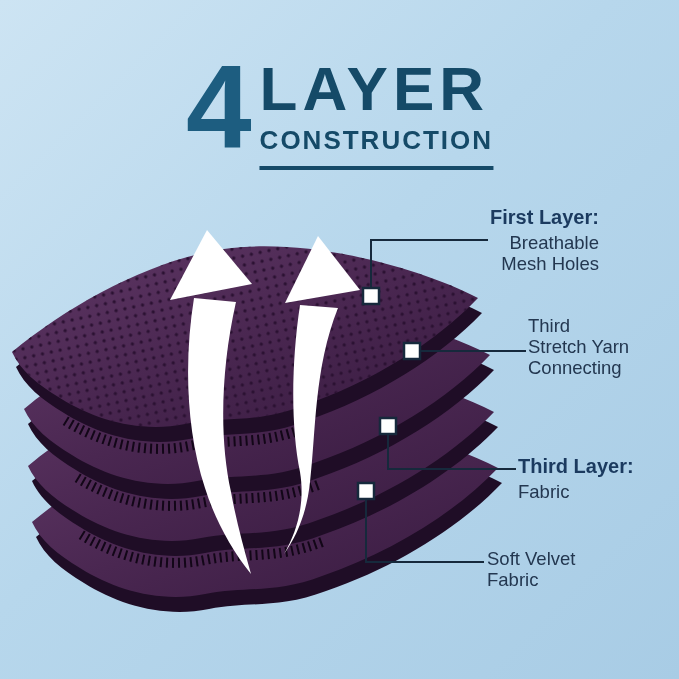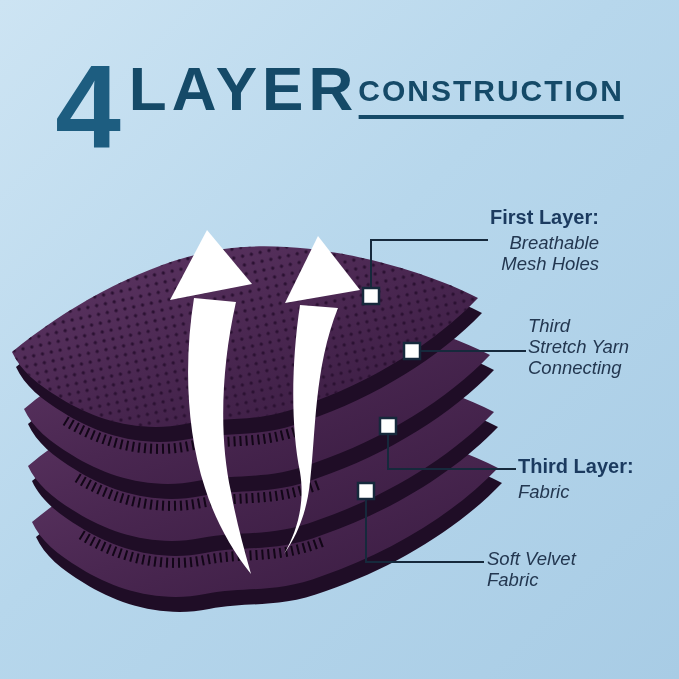--- a/index.html
+++ b/index.html
@@ -31,56 +31,55 @@
     gap: 10px;
     user-select: none;
   }
   .t4 {
     font-size: 118px;
     font-weight: 800;
     line-height: 0.8;
     color: #1d5d80;
     letter-spacing: -2px;
   }
-  .tcol { display: flex; flex-direction: row; }
+  .tcol { display: flex; flex-direction: column; }
   .tword {
     font-size: 62px;
     font-weight: 800;
     line-height: 0.95;
     letter-spacing: 5px;
     color: #154a68;
     white-space: nowrap;
   }
   .tsub {
-    font-size: 30px;
+    font-size: 26px;
     font-weight: 800;
     letter-spacing: 2px;
     color: #154a68;
     border-bottom: 4px solid #154a68;
-    padding-bottom: 4px;
-    margin-top: 14px;
+    padding-bottom: 10px;
+    margin-top: 6px;
     white-space: nowrap;
   }
   .callout {
     position: absolute;
     color: #233750;
   }
   .callout .head {
     font-size: 20px;
     font-weight: 800;
     color: #1b3a5f;
     margin-bottom: 3px;
     white-space: nowrap;
   }
   .callout .line {
     font-size: 18.5px;
     line-height: 21px;
     font-weight: 400;
     white-space: nowrap;
-    font-style: italic;
   }
   .co-first  { left: 490px; top: 206px; text-align: right; }
   .co-middle { left: 528px; top: 315px; }
   .co-third  { left: 518px; top: 455px; }
   .co-lining { left: 487px; top: 548px; }
 </style>
 </head>
 <body>
 
 <div class="stage">

